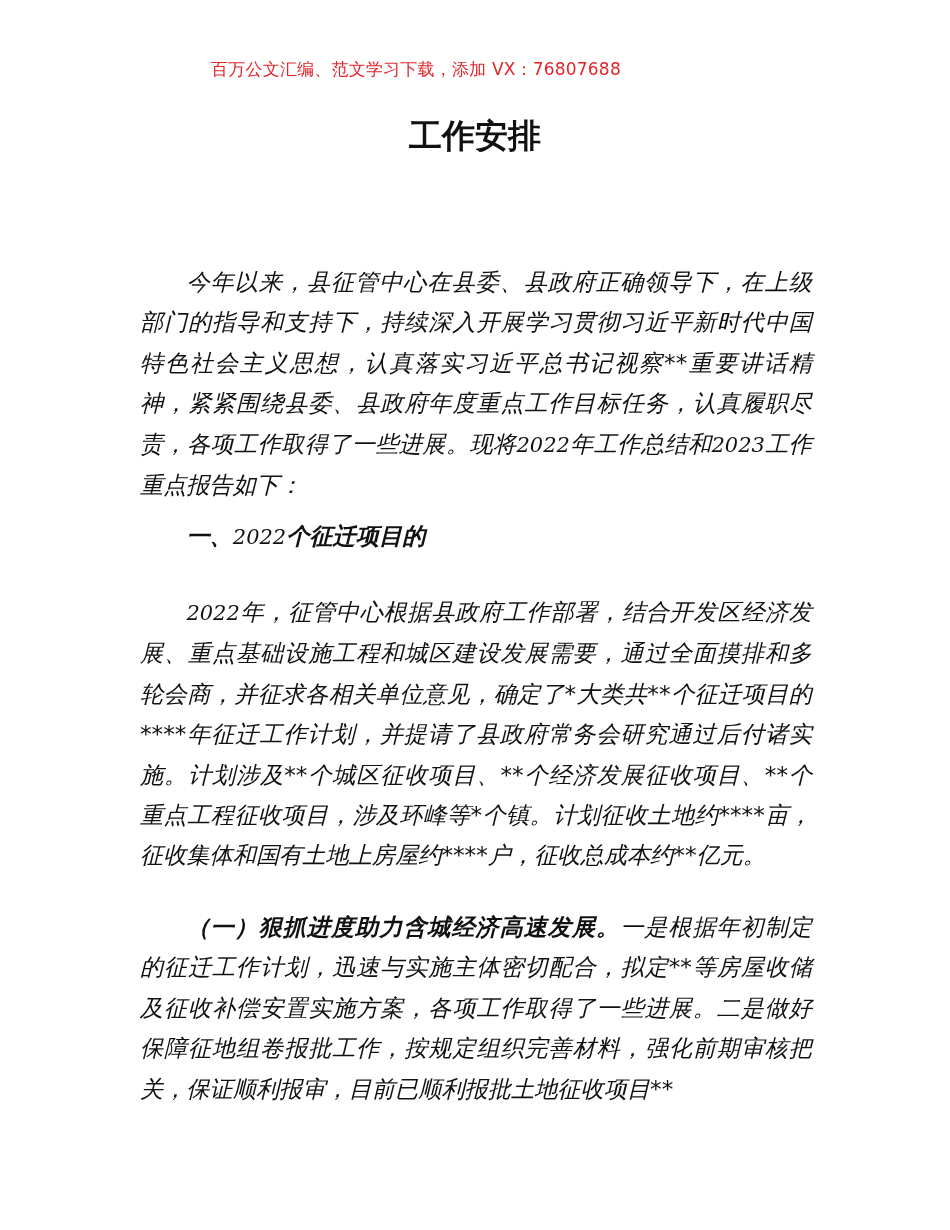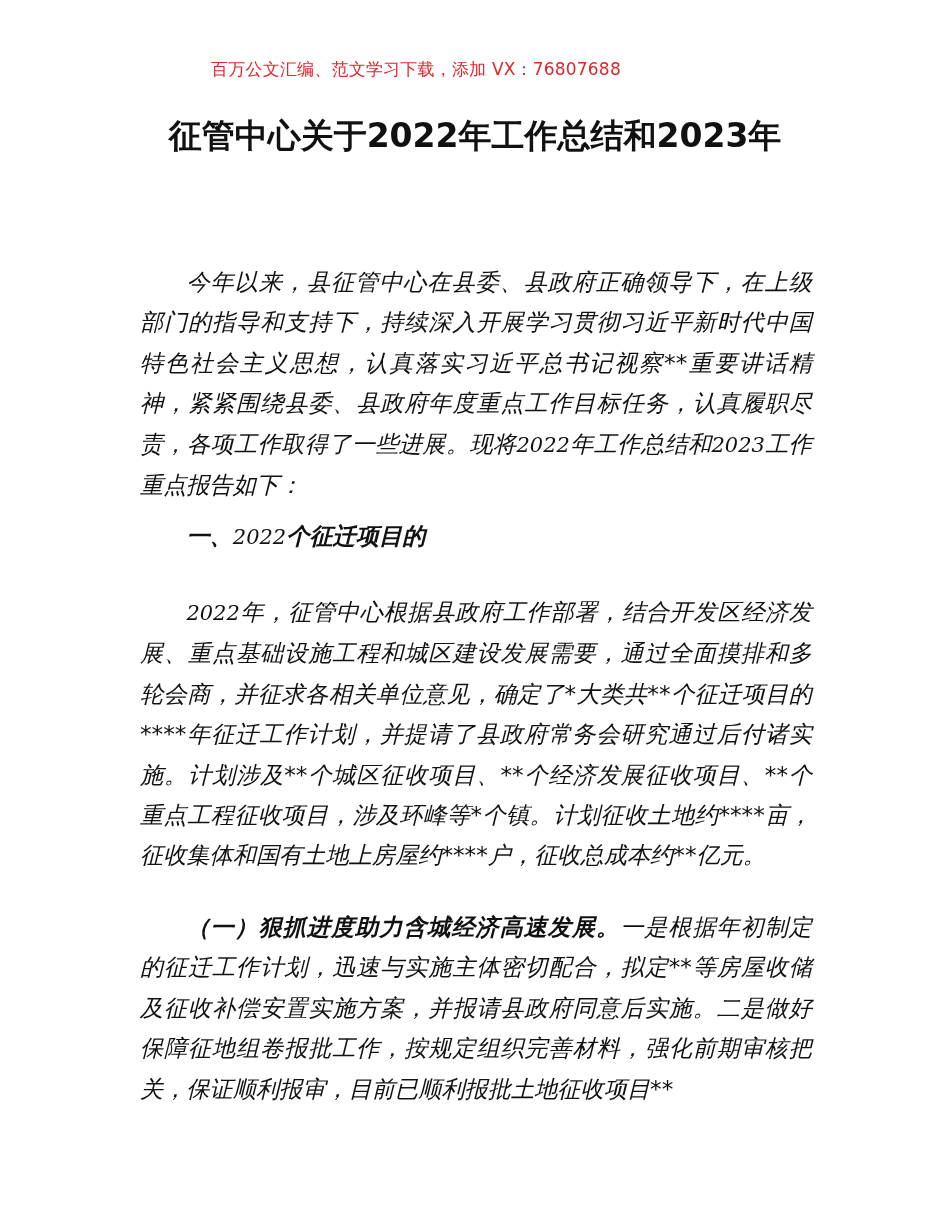--- a/index.html
+++ b/index.html
@@ -68,22 +68,22 @@
   .bold {
     font-weight: bold;
   }
 </style>
 </head>
 <body>
 
 <div class="watermark">百万公文汇编、范文学习下载，添加 VX：76807688</div>
 
 <div class="title">
-  <div><span>征管中心关于</span><span class="num">2022</span><span>年工作总结和</span><span class="num">2023</span><span>年</span></div>
+  <div>工作安排</div>
 </div>
 
 <div class="body-text p1 indent"><span>今年以来，县征管中心在县委、县政府正确领导下，在上级部门的指导和支持下，持续深入开展学习贯彻习近平新时代中国特色社会主义思想，认真落实习近平总书记视察**重要讲话精神，紧紧围绕县委、县政府年度重点工作目标任务，认真履职尽责，各项工作取得了一些进展。现将</span><span class="serif-num">2022</span><span>年工作总结和</span><span class="serif-num">2023</span><span>工作重点报告如下：</span></div>
 
 <div class="body-text h1 indent heading"><span>一、</span><span class="serif-num" style="font-weight:normal;">2022</span><span>个征迁项目的</span></div>
 
 <div class="body-text p2 indent"><span class="serif-num">2022</span><span>年，征管中心根据县政府工作部署，结合开发区经济发展、重点基础设施工程和城区建设发展需要，通过全面摸排和多轮会商，并征求各相关单位意见，确定了*大类共**个征迁项目的****年征迁工作计划，并提请了县政府常务会研究通过后付诸实施。计划涉及**个城区征收项目、**个经济发展征收项目、**个重点工程征收项目，涉及环峰等*个镇。计划征收土地约****亩，征收集体和国有土地上房屋约****户，征收总成本约**亿元。</span></div>
 
-<div class="body-text p3 indent"><span class="bold">（一）狠抓进度助力含城经济高速发展。</span><span>一是根据年初制定的征迁工作计划，迅速与实施主体密切配合，拟定**等房屋收储及征收补偿安置实施方案，并报请县政府同意后实施。二是做好保障征地组卷报批工作，按规定组织完善材料，强化前期审核把关，保证顺利报审，目前已顺利报批土地征收项目**</span></div>
+<div class="body-text p3 indent"><span class="bold">（一）狠抓进度助力含城经济高速发展。</span><span>一是根据年初制定的征迁工作计划，迅速与实施主体密切配合，拟定**等房屋收储及征收补偿安置实施方案，各项工作取得了一些进展。二是做好保障征地组卷报批工作，按规定组织完善材料，强化前期审核把关，保证顺利报审，目前已顺利报批土地征收项目**</span></div>
 
 </body></html>

